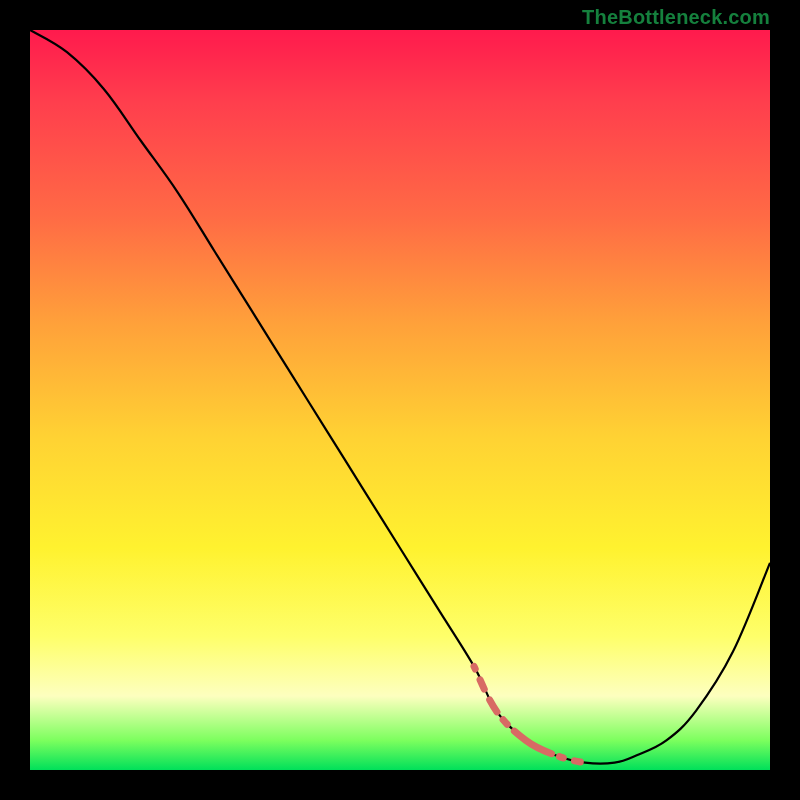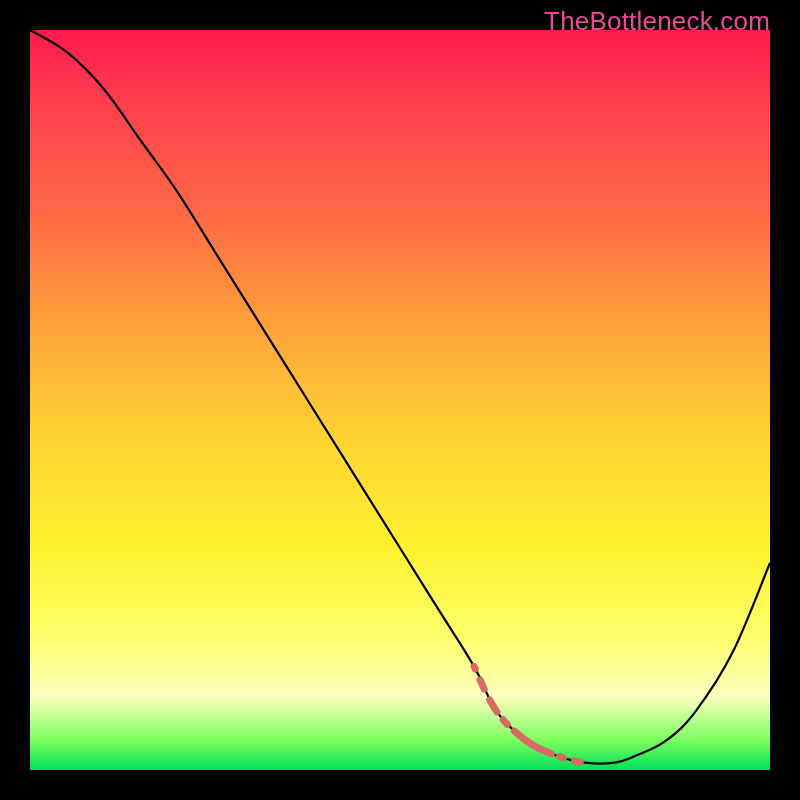--- a/index.html
+++ b/index.html
@@ -36,23 +36,23 @@
       #feff6a 82%,
       #fdffbf 90%,
       #7cff5e 96%,
       #00e05a 100%
     );
   }
   .watermark {
     position: absolute;
     top: 6px;
     right: 30px;
-    color: #ec4899;
-    font-size: 26px;
-    font-weight: 400;
+    color: #15803d;
+    font-size: 20px;
+    font-weight: 700;
     letter-spacing: 0.2px;
   }
   svg.curve {
     position: absolute;
     left: 0;
     top: 0;
     width: 740px;
     height: 740px;
   }
   .curve-main {

